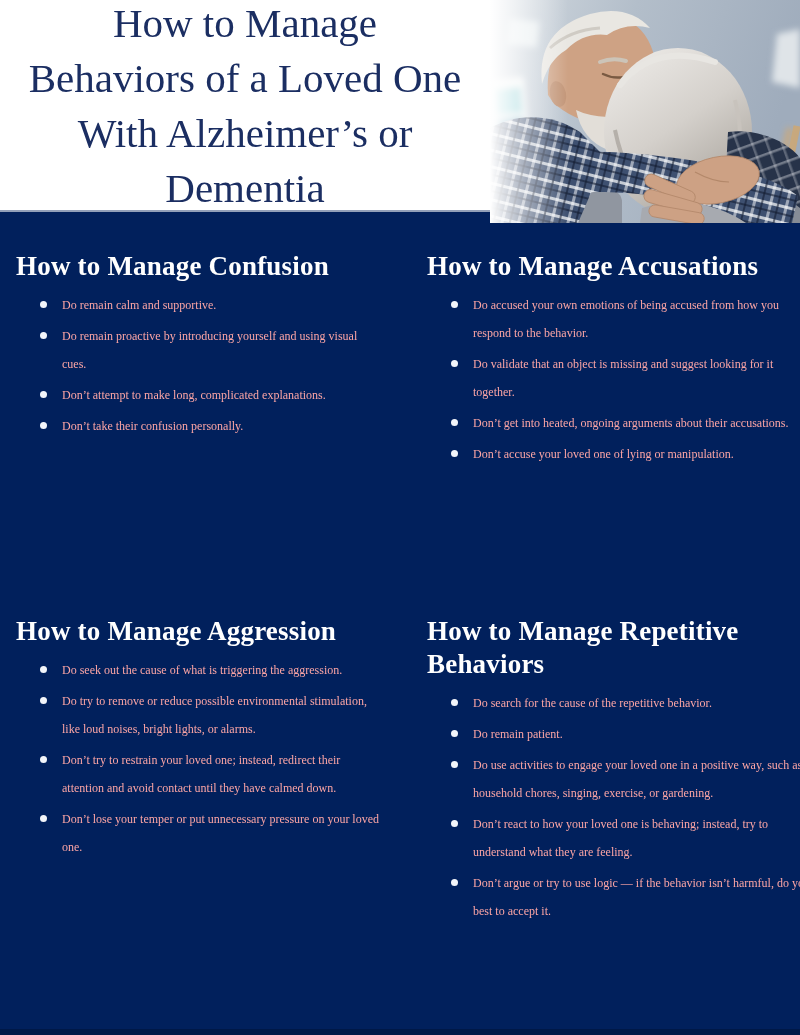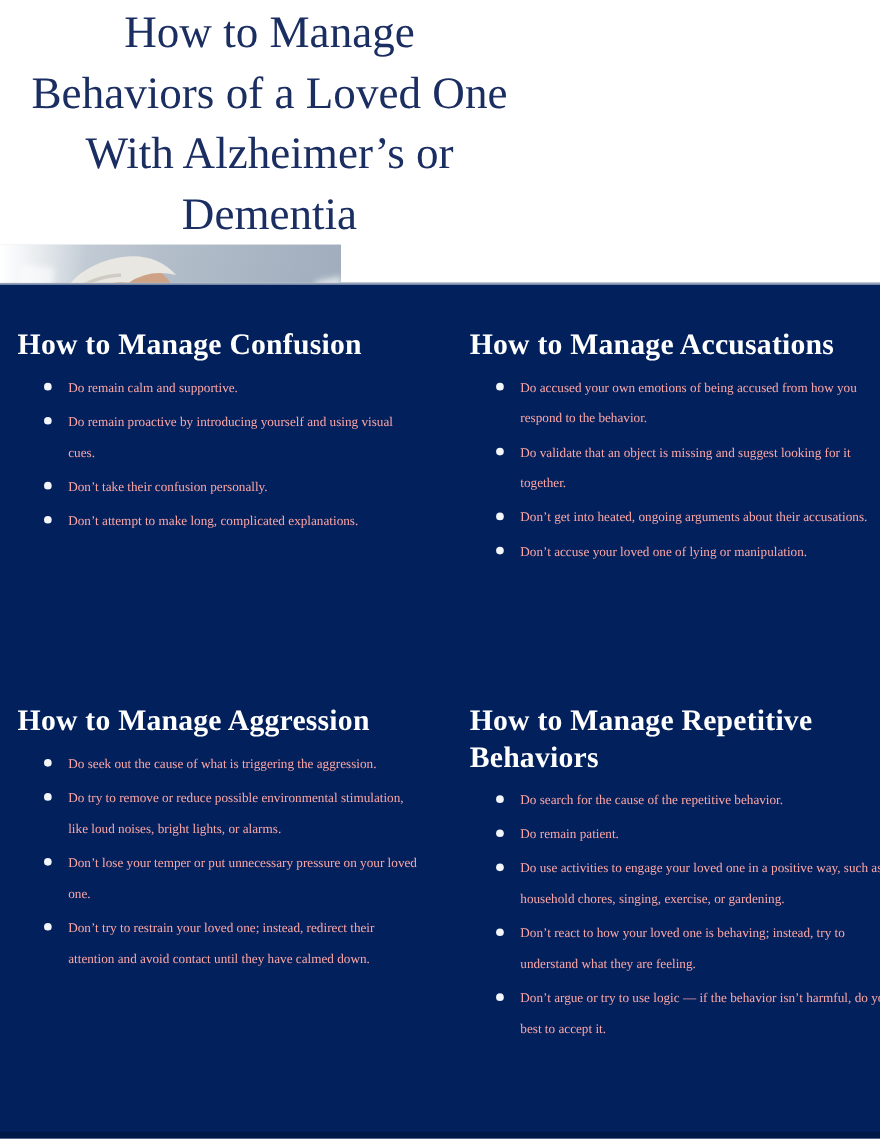--- a/index.html
+++ b/index.html
@@ -9,24 +9,23 @@
     width: 800px;
     height: 1035px;
     display: flex;
     flex-direction: column;
     overflow: hidden;
     background: #01205C;
   }
 
   
   .header {
-    height: 257px;
+    height: 210px;
     background: #ffffff;
     display: flex;
-    flex-direction: column;
     position: relative;
   }
   .title-wrap {
     width: 490px;
     height: 100%;
     display: flex;
     flex-direction: column;
     justify-content: center;
     align-items: center;
     padding-top: 2px;
@@ -215,44 +214,44 @@
   <div class="header-divider"></div>
 
   <main class="content">
 
     <section class="section sec-confusion">
       <h2>How to Manage Confusion</h2>
       <ul>
 
       <li>Do remain calm and supportive.</li>
           <li>Do remain proactive by introducing yourself and using visual cues.</li>
+          <li>Don’t attempt to make long, complicated explanations.</li>
           <li>Don’t take their confusion personally.</li>
-          <li>Don’t attempt to make long, complicated explanations.</li>
         </ul>
     </section>
 
     <section class="section sec-accusations">
       <h2>How to Manage Accusations</h2>
       <ul>
 
       <li>Do accused your own emotions of being accused from how you respond to the behavior.</li>
           <li>Do validate that an object is missing and suggest looking for it together.</li>
           <li>Don’t get into heated, ongoing arguments about their accusations.</li>
           <li>Don’t accuse your loved one of lying or manipulation.</li>
         </ul>
     </section>
 
     <section class="section sec-aggression">
       <h2>How to Manage Aggression</h2>
       <ul>
 
       <li>Do seek out the cause of what is triggering the aggression.</li>
           <li>Do try to remove or reduce possible environmental stimulation, like loud noises, bright lights, or alarms.</li>
+          <li>Don’t try to restrain your loved one; instead, redirect their attention and avoid contact until they have calmed down.</li>
           <li>Don’t lose your temper or put unnecessary pressure on your loved one.</li>
-          <li>Don’t try to restrain your loved one; instead, redirect their attention and avoid contact until they have calmed down.</li>
         </ul>
     </section>
 
     <section class="section sec-repetitive">
       <h2>How to Manage Repetitive Behaviors</h2>
       <ul>
 
       <li>Do search for the cause of the repetitive behavior.</li>
           <li>Do remain patient.</li>
           <li>Do use activities to engage your loved one in a positive way, such as household chores, singing, exercise, or gardening.</li>

